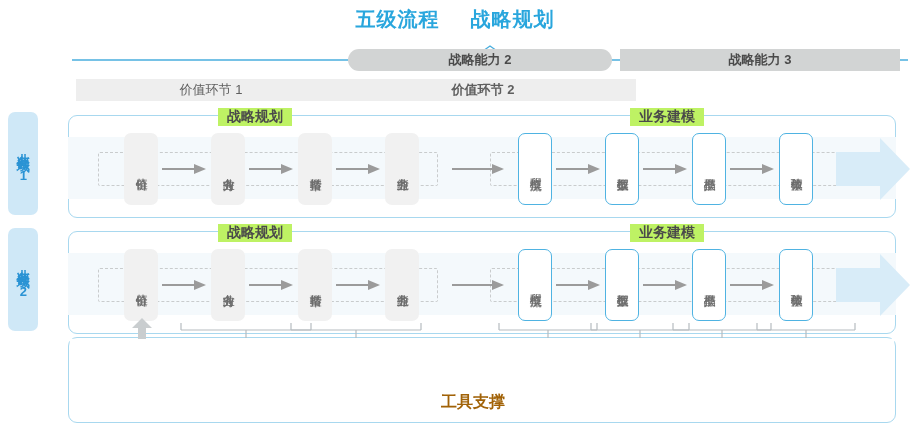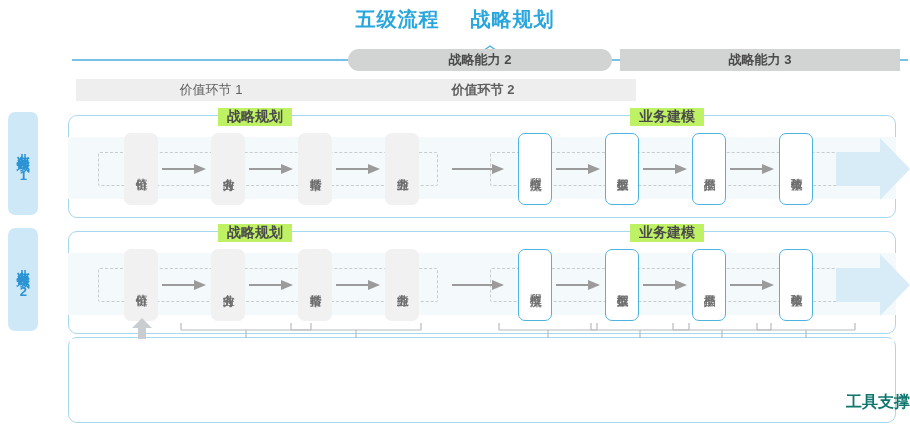--- a/index.html
+++ b/index.html
@@ -103,21 +103,21 @@
   .up-arrow { position: absolute; z-index: 4; }
 
   
   .footer-box {
     position: absolute; left: 68px; width: 828px;
     border: 1.4px solid #a8d8ef; border-radius: 9px;
     background: #ffffff;
   }
   .footer-title {
     position: absolute; width: 910px; left: 0;
-    text-align: right; font-weight: bold; font-size: 16px; color: #0f766e;
+    text-align: center; font-weight: bold; font-size: 16px; color: #a16207;
     background: transparent; z-index: 7; padding-left: 36px;
   }
   .footer-mask {
     position: absolute; background: #ffffff; z-index: 6;
   }
 </style>
 </head>
 <body>
 
 <div class="stage">

